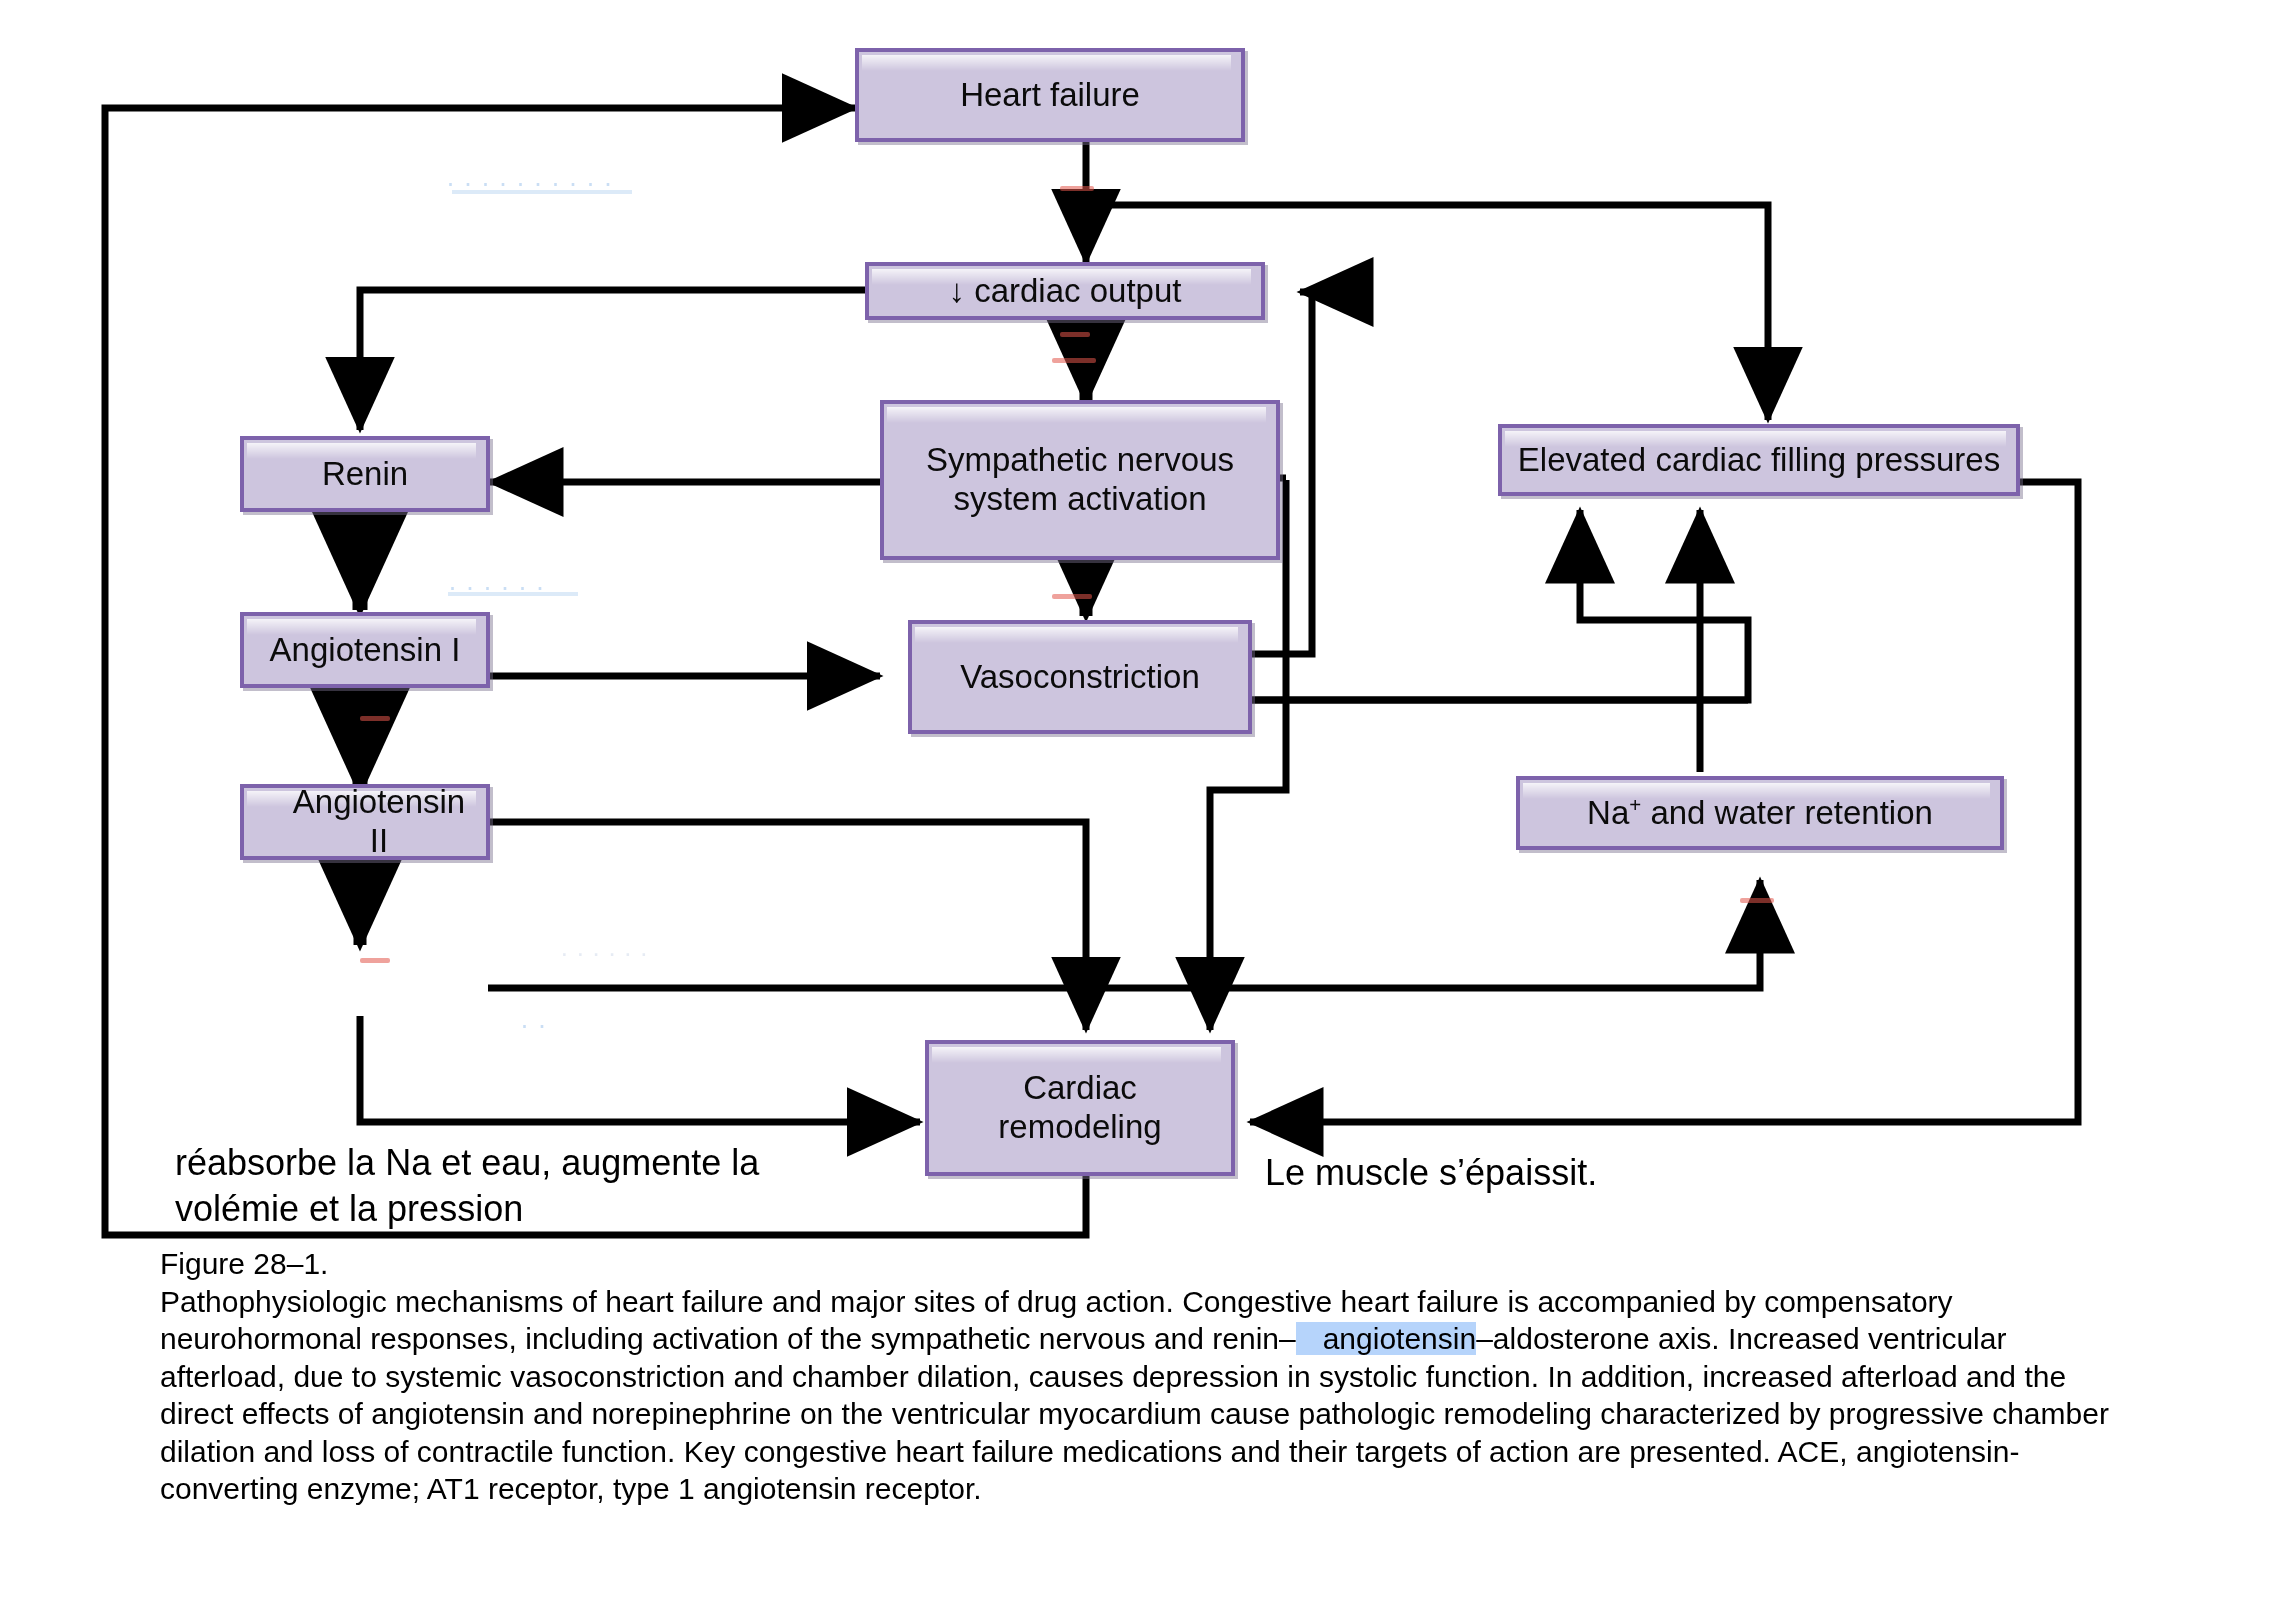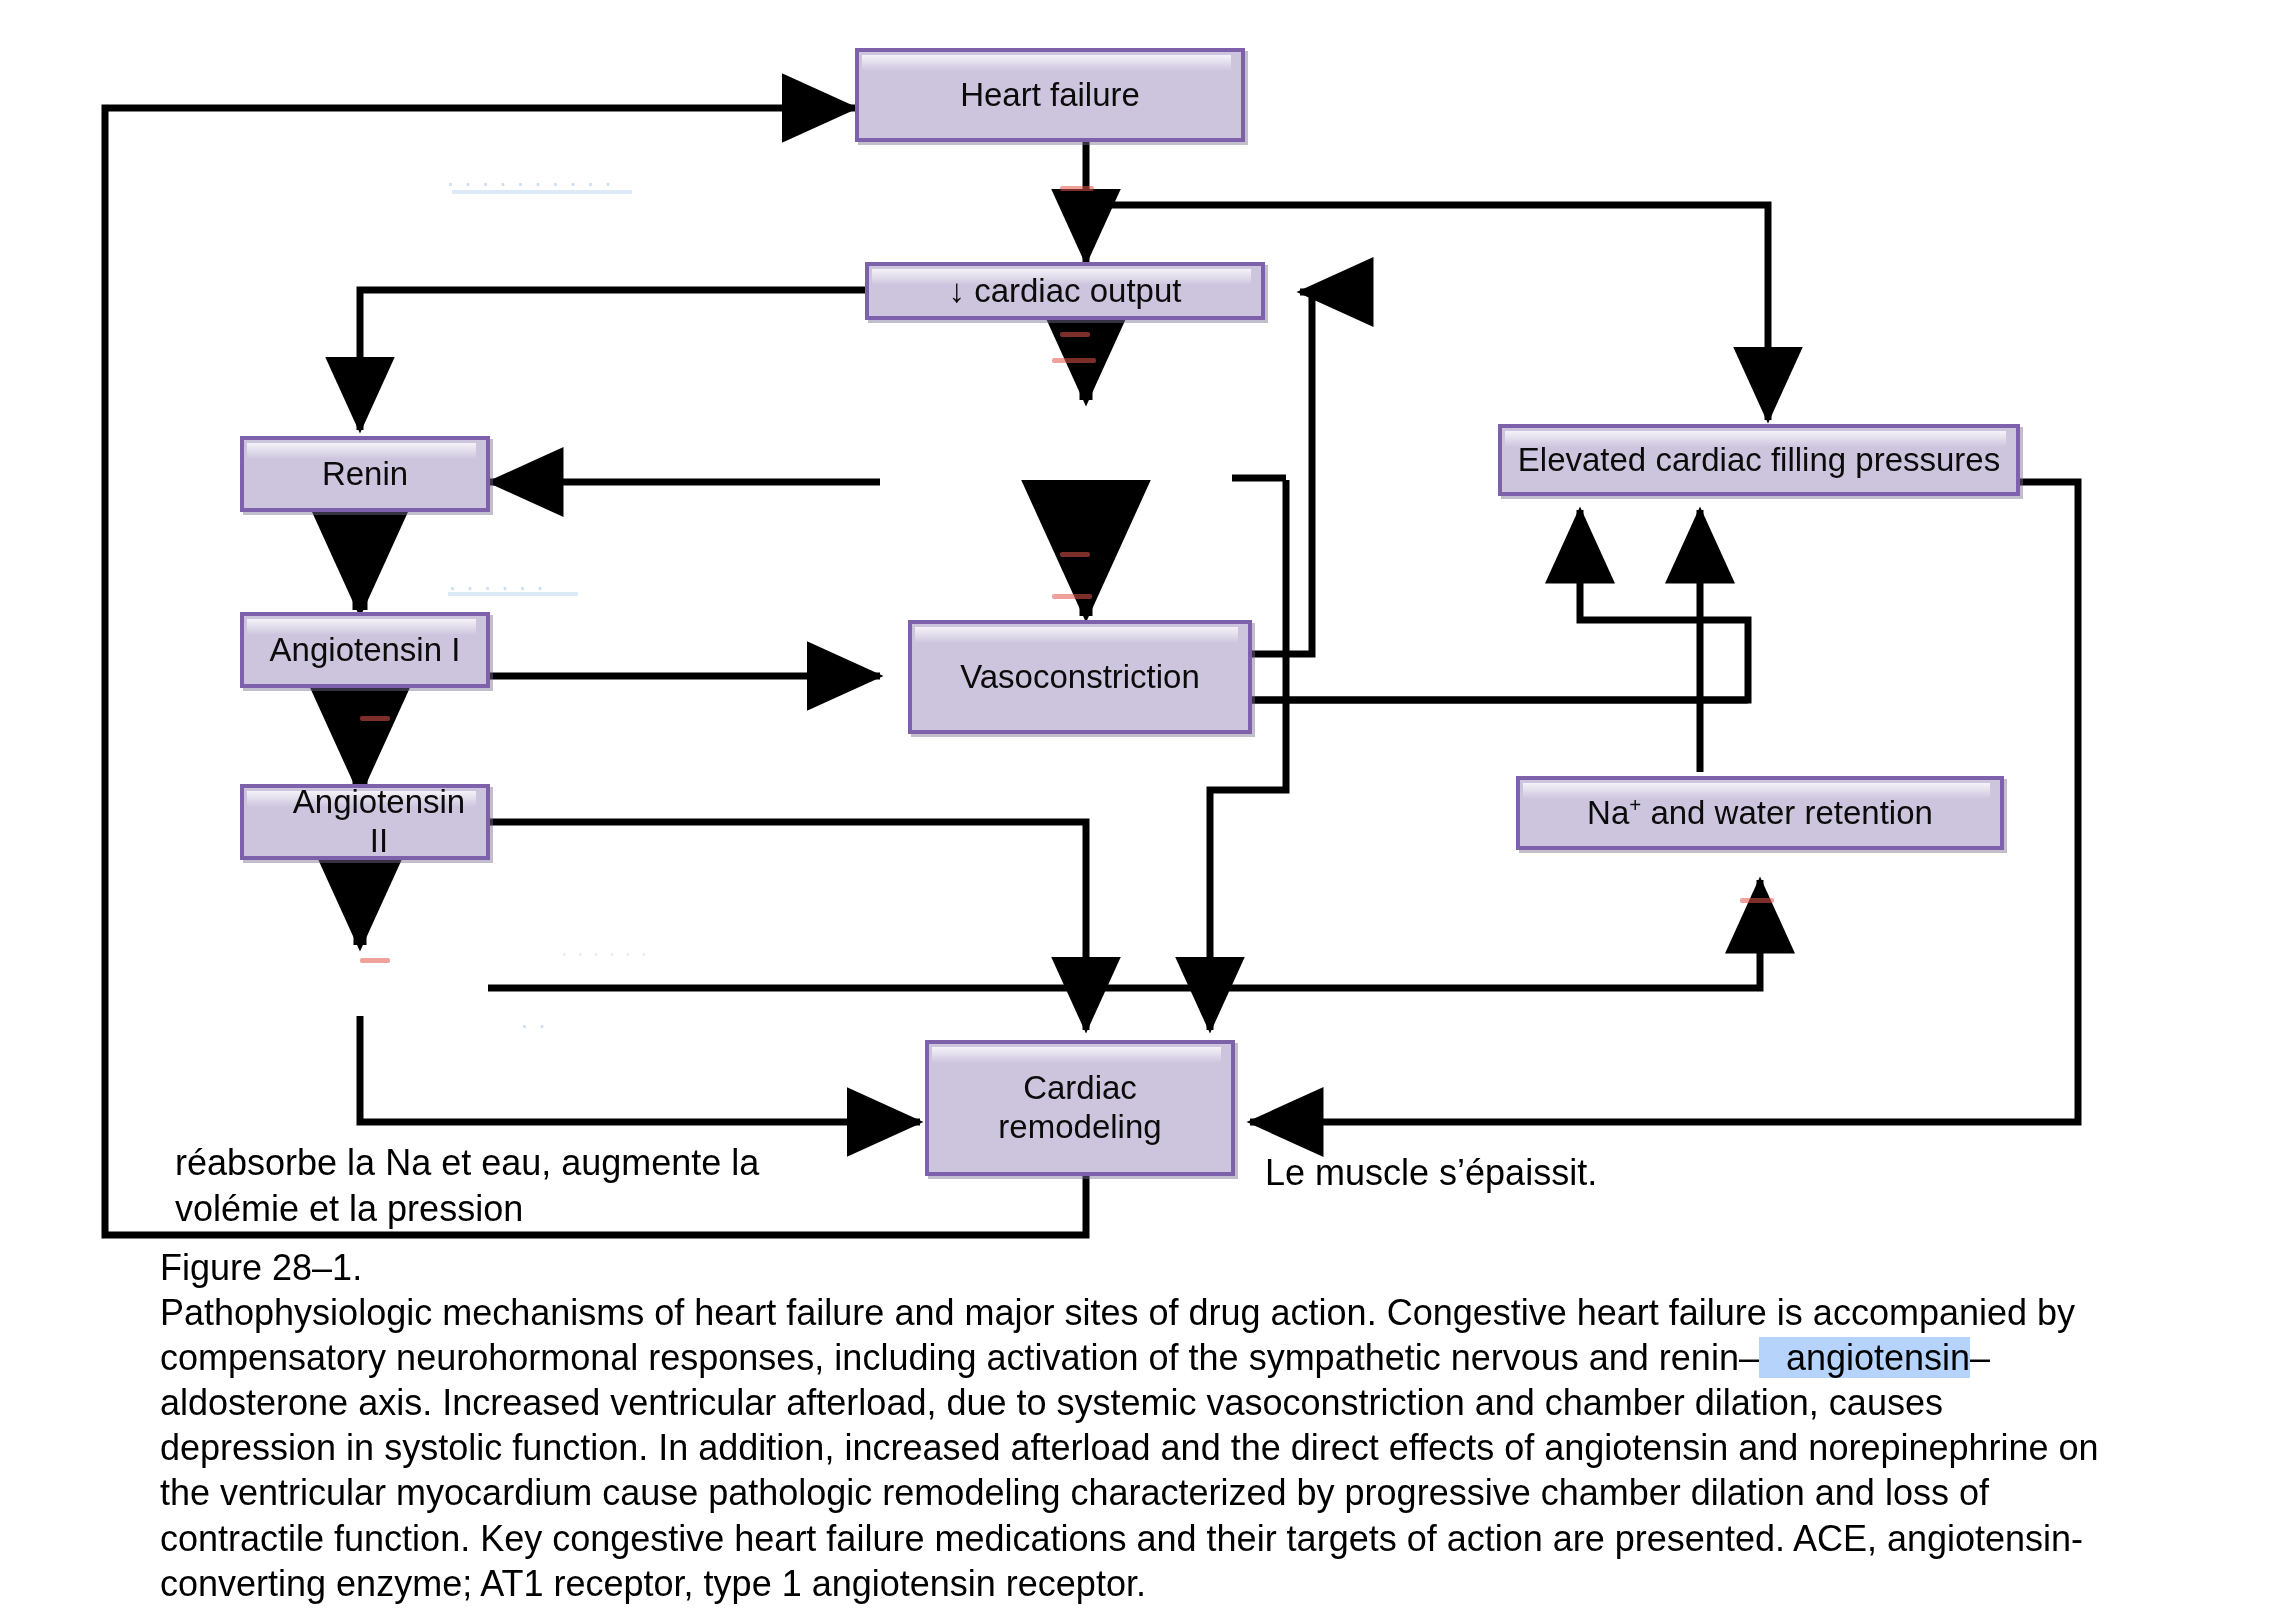--- a/index.html
+++ b/index.html
@@ -21,21 +21,21 @@
   .node::before{content:"";position:absolute;left:3px;top:3px;right:10px;height:16px;
         background:linear-gradient(180deg,rgba(255,255,255,.80),rgba(255,255,255,0));
         pointer-events:none;z-index:1;}
 
   .dn-arrow{font-size:33px;}
   sup{font-size:0.62em;vertical-align:super;}
 
   .fr-note{position:absolute;font-size:36px;line-height:1.28;color:#000;z-index:5;}
 
   #caption{position:absolute;left:160px;top:1245px;width:1960px;
-           font-size:36px;line-height:1.253;color:#000;}
+           font-size:30px;line-height:1.253;color:#000;}
   #caption .fig{display:block;}
   .hl{background:#b6d4fb;padding-left:27px;}
 
   .ghost{position:absolute;z-index:1;pointer-events:none;}
   .ghost-blue{color:#8bb8e8;opacity:.45;font-size:27px;letter-spacing:.5px;}
   .ghost-red{background:#e2564a;opacity:.55;height:5px;border-radius:2px;}
   .ghost-faint{color:#cfd9ea;opacity:.5;font-size:26px;}
 </style>
 </head>
 <body>
@@ -119,20 +119,26 @@
     <span class="inner">Heart failure</span>
   </div>
 
   <div class="node" style="left:865px;top:262px;width:400px;height:58px;text-align:center;">
     <span class="inner">
       <span class="dn-arrow">↓</span>
       <span>cardiac output</span>
     </span>
   </div>
 
+  <div class="node" style="left:880px;top:400px;width:400px;height:160px;">
+    <span class="inner">
+      <span>Sympathetic nervous</span><br>
+      <span>system activation</span>
+    </span>
+  </div>
 
   <div class="node" style="left:240px;top:436px;width:250px;height:76px;">
     <span class="inner">Renin</span>
   </div>
 
   <div class="node" style="left:240px;top:612px;width:250px;height:76px;">
     <span class="inner">Angiotensin I</span>
   </div>
 
   <div class="node" style="left:240px;top:784px;width:250px;height:76px;padding-left:28px;">

